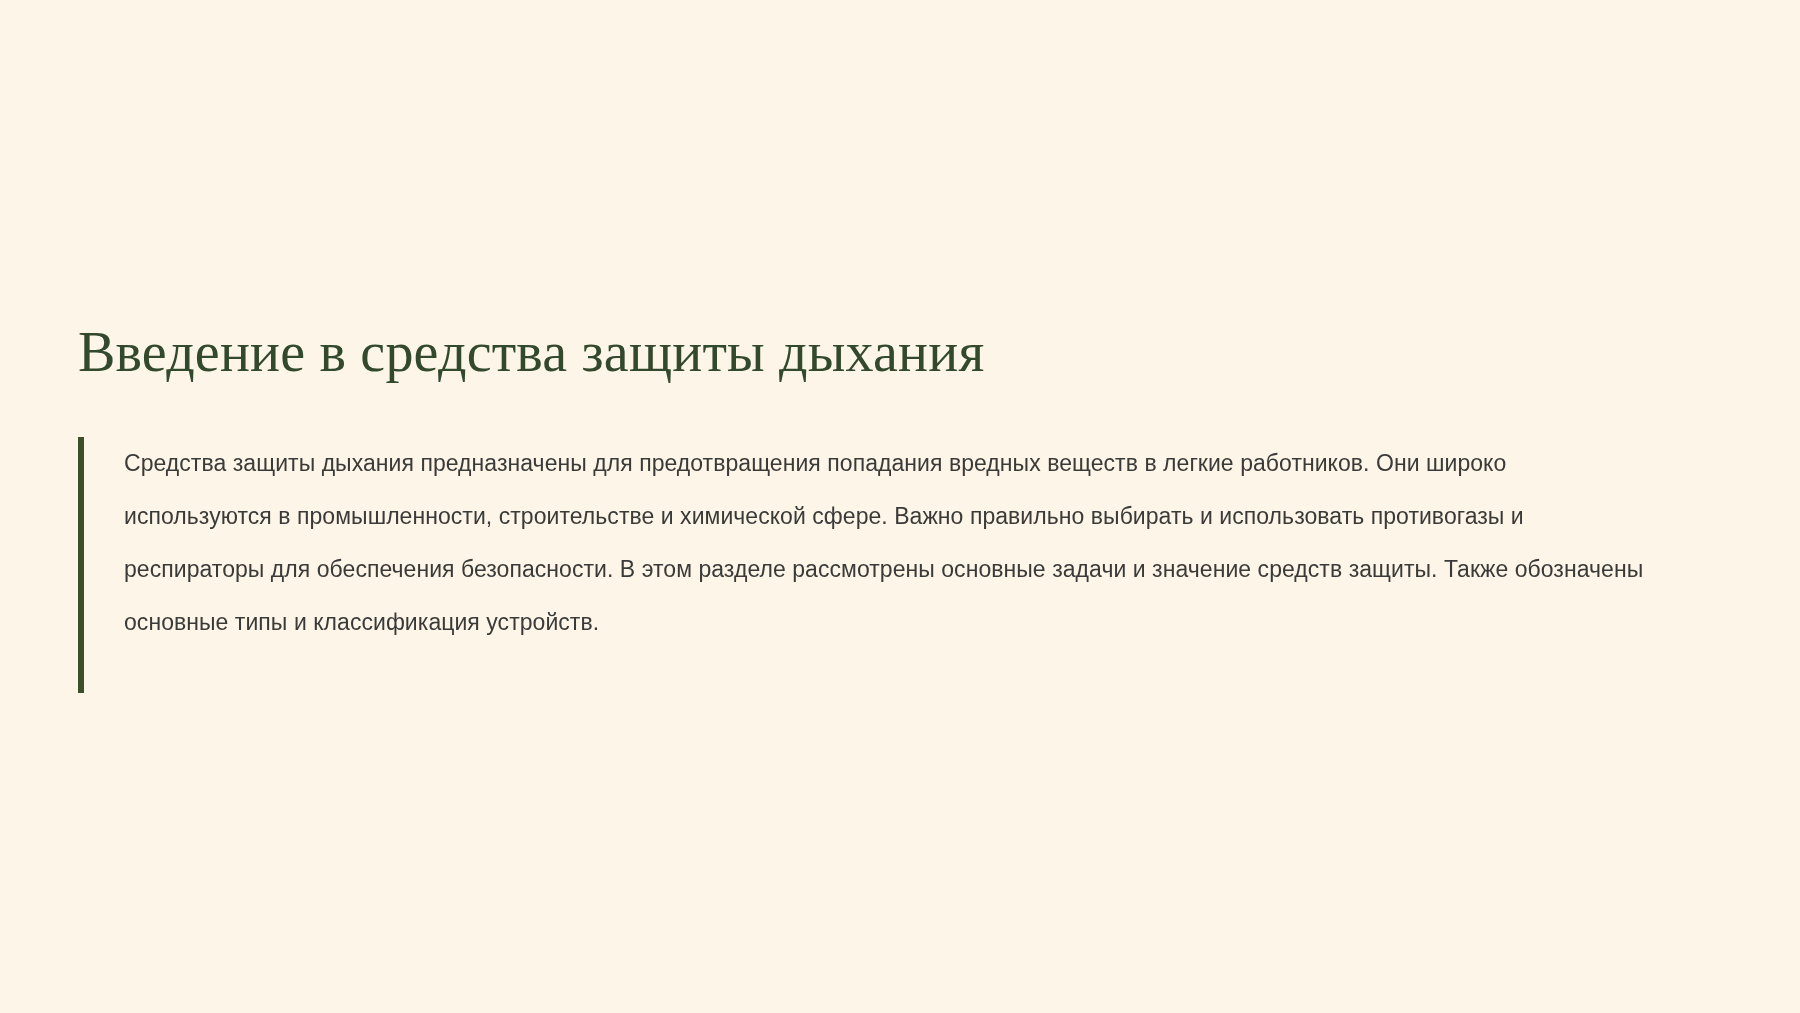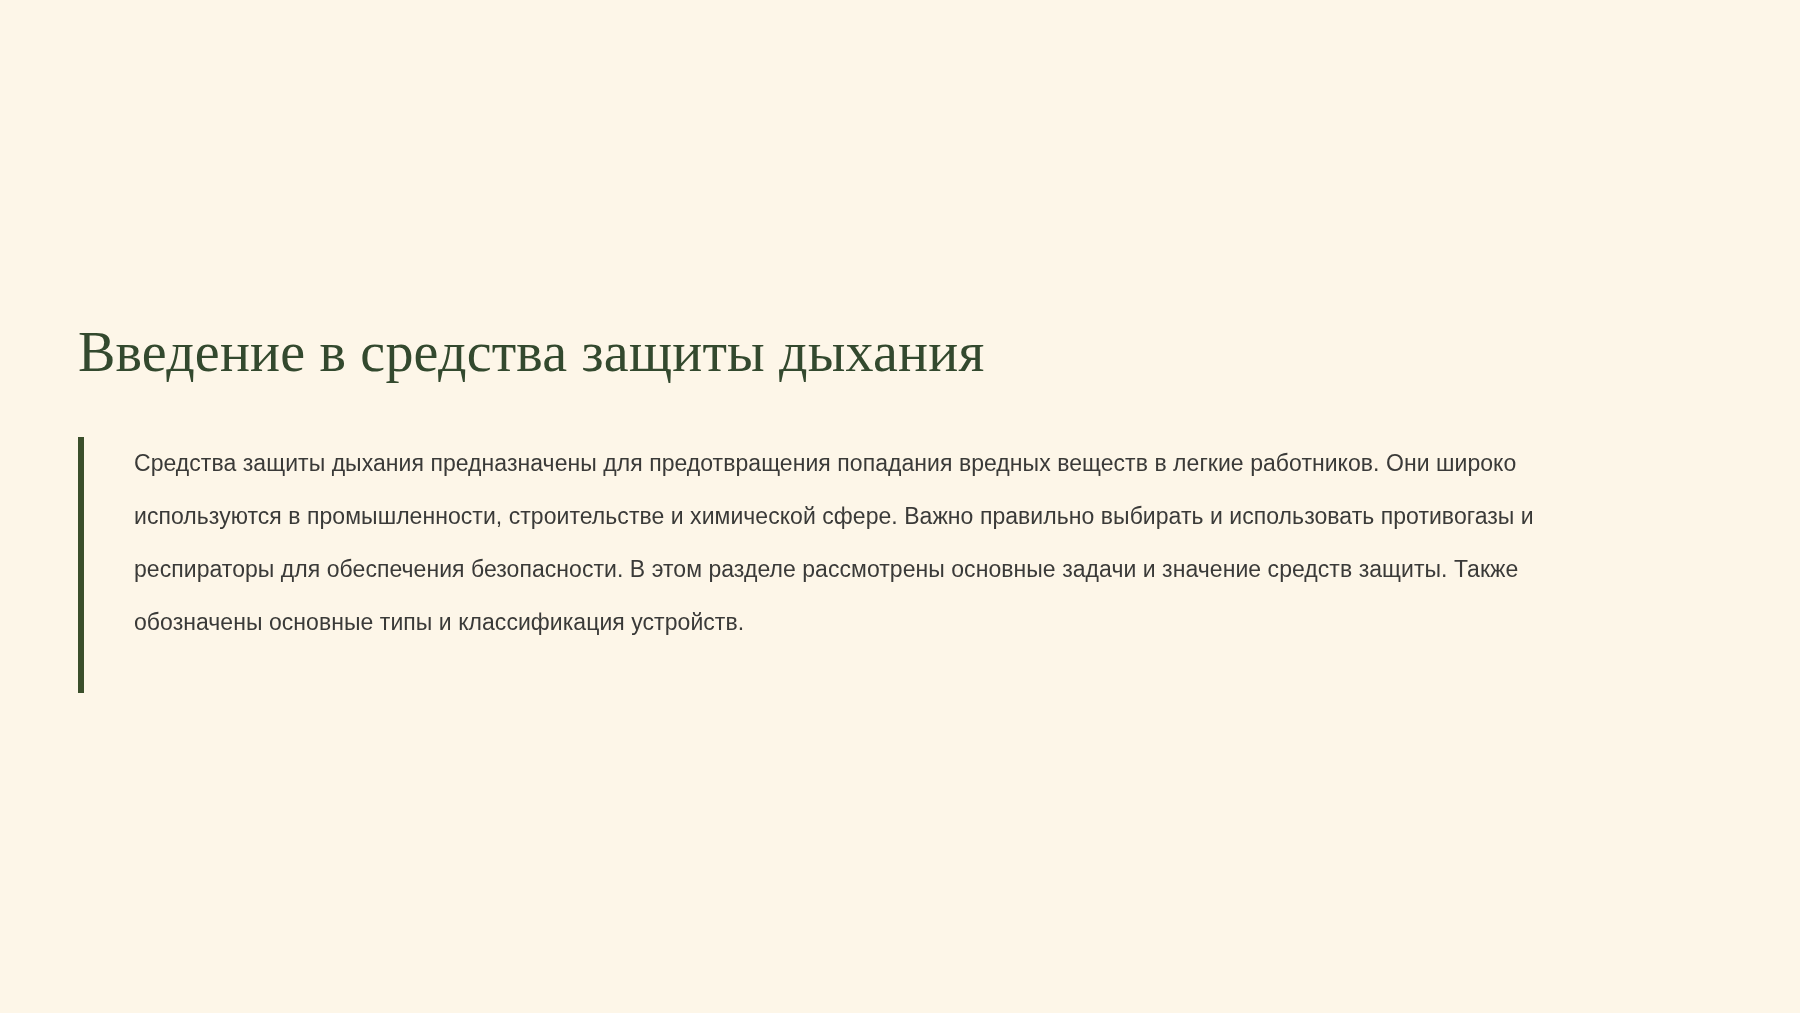--- a/index.html
+++ b/index.html
@@ -46,21 +46,21 @@
     color: #33492e;
     white-space: nowrap;
     text-align: right;
   }
 
   .body-block {
     position: absolute;
     left: 0;
     top: 437px;
     width: 1572px;
-    padding-left: 50px;
+    padding-left: 40px;
     box-sizing: border-box;
     border-left: 6px solid #3b4f2b;
     min-height: 256px;
   }
 
   .body-text {
     margin: 0;
     font-family: "Liberation Sans", "DejaVu Sans", sans-serif;
     font-weight: 400;
     font-size: 23px;

